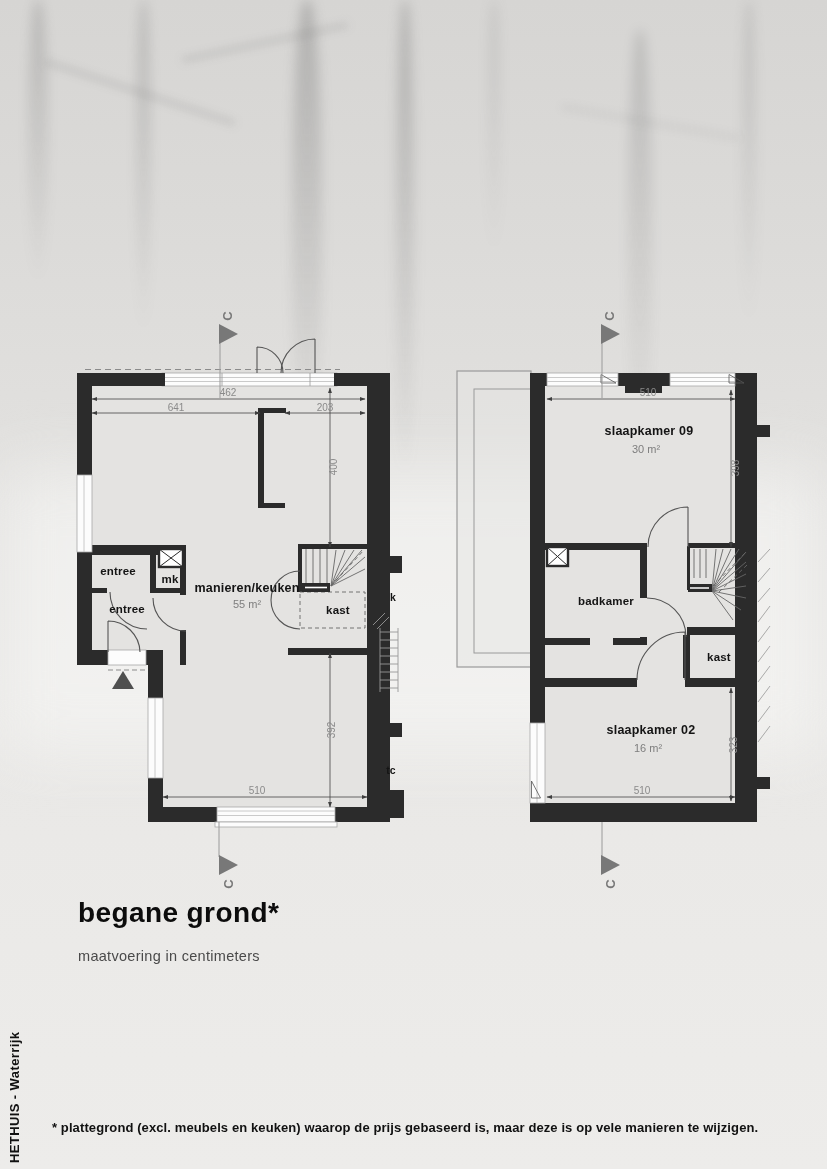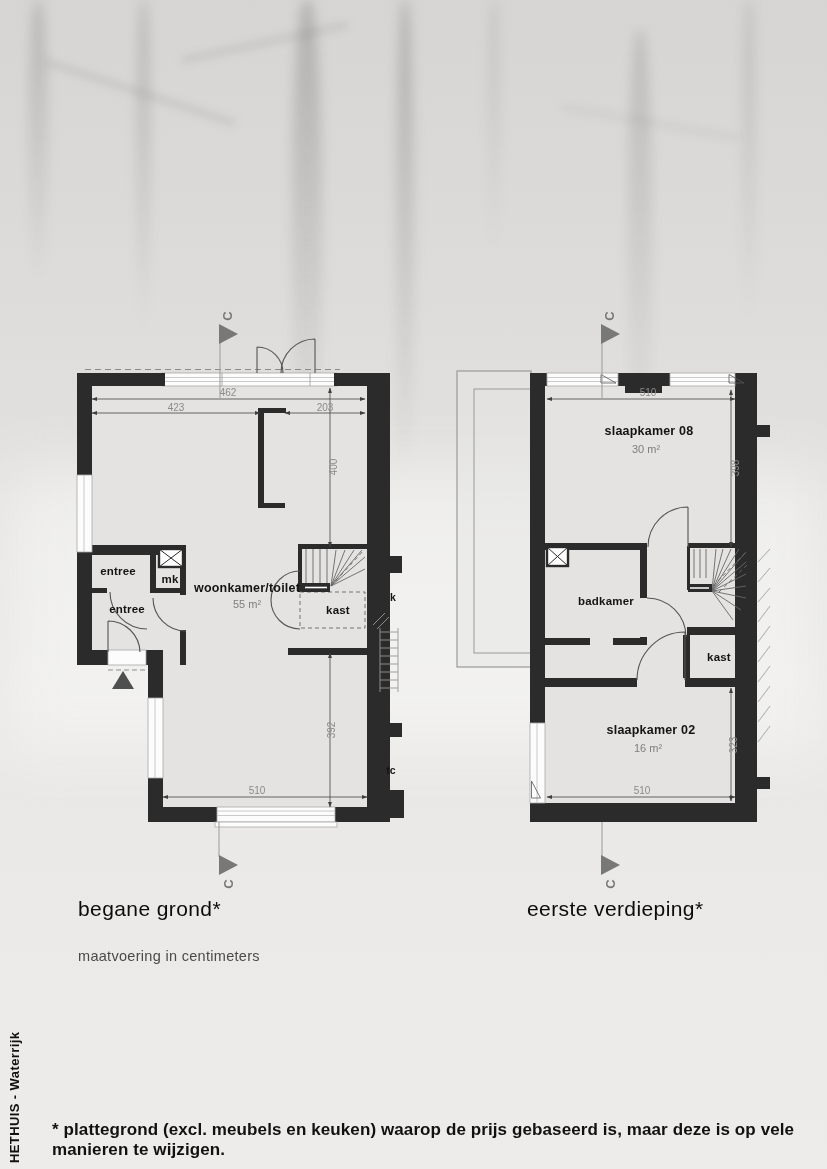--- a/index.html
+++ b/index.html
@@ -14,23 +14,23 @@
   svg.plan{position:absolute;left:0;top:0;z-index:2;}
   .labels{position:absolute;inset:0;z-index:3;}
   .lbl{position:absolute;transform:translate(-50%,-50%);white-space:nowrap;color:#141414;}
   .room{font-weight:bold;font-size:11.5px;letter-spacing:.2px;}
   .room.lg{font-size:12.5px;}
   .area{font-size:11px;color:#7e7e7e;font-weight:normal;}
   .dim{font-size:10px;color:#8a8a8a;}
   .dim.v{transform:translate(-50%,-50%) rotate(-90deg);}
   .sec{font-size:13px;font-weight:bold;color:#787878;transform:translate(-50%,-50%) rotate(-90deg);}
   .partial{font-weight:bold;font-size:10.5px;}
-  .title{position:absolute;font-weight:normal;font-size:21px;letter-spacing:.4px;color:#0c0c0c;}
+  .title{position:absolute;font-weight:bold;font-size:28px;letter-spacing:.4px;color:#0c0c0c;}
   .subtitle{position:absolute;font-size:14.5px;color:#4a4a4a;letter-spacing:.3px;}
-  .footnote{position:absolute;left:52px;top:1120px;font-size:17px;font-weight:bold;color:#111;letter-spacing:.1px;}
+  .footnote{position:absolute;left:52px;top:1120px;font-size:13px;font-weight:bold;color:#111;letter-spacing:.1px;}
   .brand{position:absolute;left:7px;top:1163px;transform:rotate(-90deg);transform-origin:0 0;
     font-weight:bold;font-size:13px;color:#111;letter-spacing:.4px;}
 </style>
 </head>
 <body>
 
 <div id="stage">
 
   <div class="bg-layer">
     <div class="trunk" style="left:292px;top:0;width:30px;height:450px;"></div>
@@ -236,48 +236,47 @@
         <polygon points="601,855 601,875 620,865"></polygon>
       </g>
     </g>
   </svg>
 
   <div class="labels">
 
     <div class="lbl room" style="left:118px;top:571px;">entree</div>
     <div class="lbl room" style="left:170px;top:579px;">mk</div>
     <div class="lbl room" style="left:127px;top:609px;">entree</div>
-    <div class="lbl room lg" style="left:247px;top:588px;">woonkamer/toilet</div>
+    <div class="lbl room lg" style="left:247px;top:588px;">manieren/keuken</div>
     <div class="lbl area" style="left:247px;top:604px;">55 m²</div>
     <div class="lbl room" style="left:338px;top:610px;">kast</div>
     <div class="lbl partial" style="left:393px;top:597px;">k</div>
     <div class="lbl partial" style="left:391px;top:770px;">tc</div>
     <div class="lbl dim" style="left:228px;top:392px;">462</div>
-    <div class="lbl dim" style="left:176px;top:407px;">423</div>
+    <div class="lbl dim" style="left:176px;top:407px;">641</div>
     <div class="lbl dim" style="left:325px;top:407px;">203</div>
     <div class="lbl dim v" style="left:333px;top:467px;">400</div>
     <div class="lbl dim v" style="left:331px;top:730px;">392</div>
     <div class="lbl dim" style="left:257px;top:790px;">510</div>
     <div class="lbl sec" style="left:227px;top:316px;">C</div>
     <div class="lbl sec" style="left:228px;top:884px;">C</div>
 
-    <div class="lbl room lg" style="left:649px;top:431px;">slaapkamer 08</div>
+    <div class="lbl room lg" style="left:649px;top:431px;">slaapkamer 09</div>
     <div class="lbl area" style="left:646px;top:449px;">30 m²</div>
     <div class="lbl room" style="left:606px;top:601px;">badkamer</div>
     <div class="lbl room" style="left:719px;top:657px;">kast</div>
     <div class="lbl room lg" style="left:651px;top:730px;">slaapkamer 02</div>
     <div class="lbl area" style="left:648px;top:748px;">16 m²</div>
     <div class="lbl dim" style="left:648px;top:392px;">510</div>
     <div class="lbl dim v" style="left:735px;top:468px;">398</div>
     <div class="lbl dim v" style="left:733px;top:745px;">323</div>
     <div class="lbl dim" style="left:642px;top:790px;">510</div>
     <div class="lbl sec" style="left:609px;top:316px;">C</div>
     <div class="lbl sec" style="left:610px;top:884px;">C</div>
 
     <div class="title" style="left:78px;top:897px;">begane grond*</div>
     <div class="subtitle" style="left:78px;top:948px;">maatvoering in centimeters</div>
-    <div class="title" style="left:527px;top:897px;">eerste verdieping*</div>
 
     <div class="footnote">* plattegrond (excl. meubels en keuken) waarop de prijs gebaseerd is, maar deze is op vele manieren te wijzigen.</div>
     <div class="brand">HETHUIS - Waterrijk</div>
   </div>
 
 </div>
 
 </body></html>

